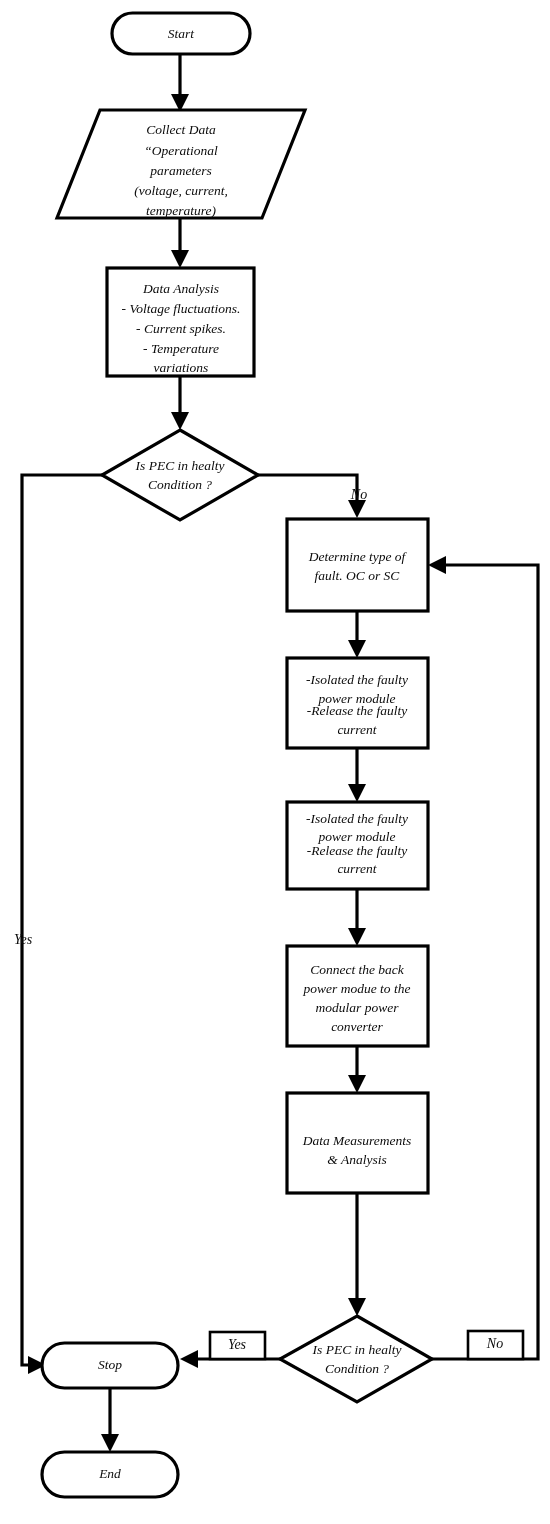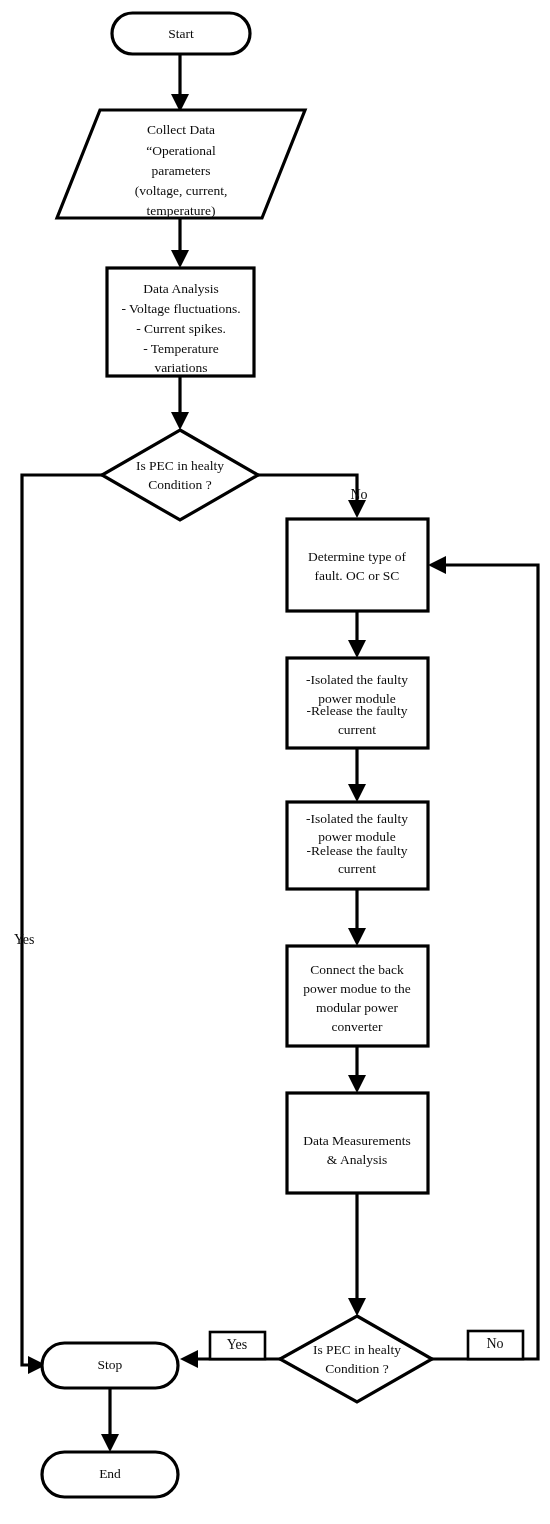--- a/index.html
+++ b/index.html
@@ -11,20 +11,21 @@
     width: 550px;
     height: 1524px;
     font-family: "Liberation Serif", "DejaVu Serif", serif;
     overflow: hidden;
   }
   #flowchart-root {
     position: relative;
     width: 550px;
     height: 1524px;
     background: #ffffff;
+    font-style: italic;
   }
   svg.flow {
     display: block;
     width: 550px;
     height: 1524px;
   }
   .shape {
     fill: #ffffff;
     stroke: #000000;
     stroke-width: 3.2;

